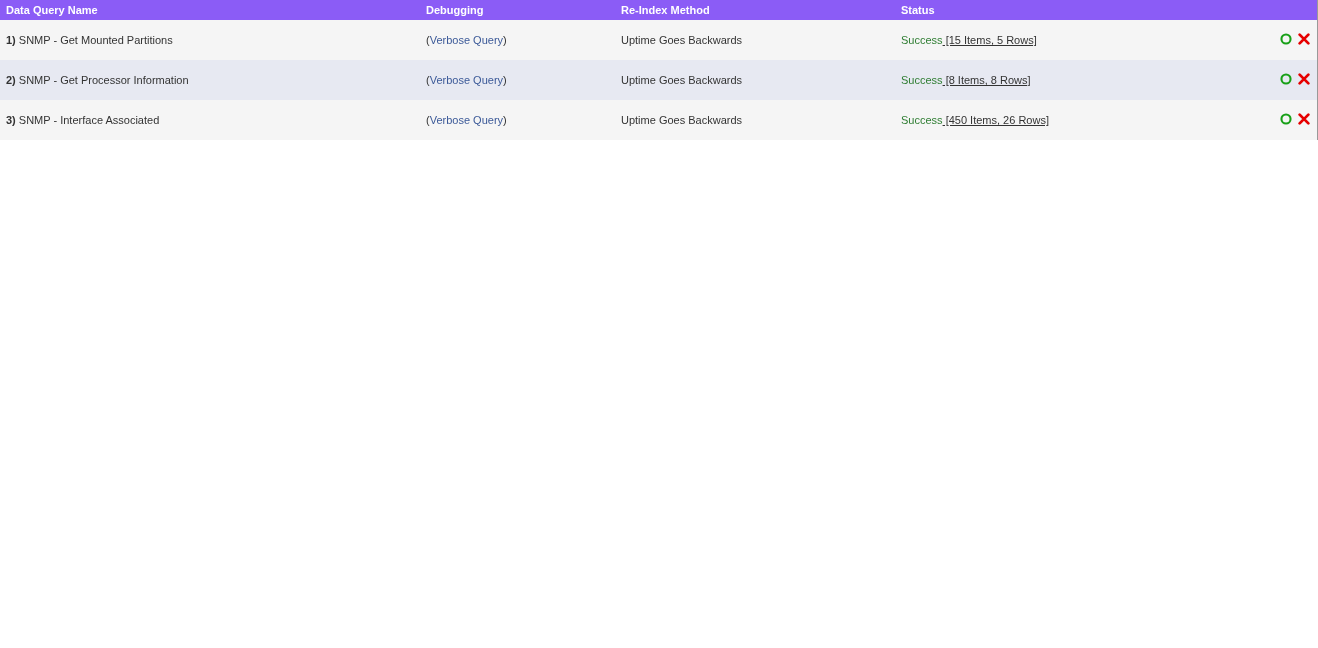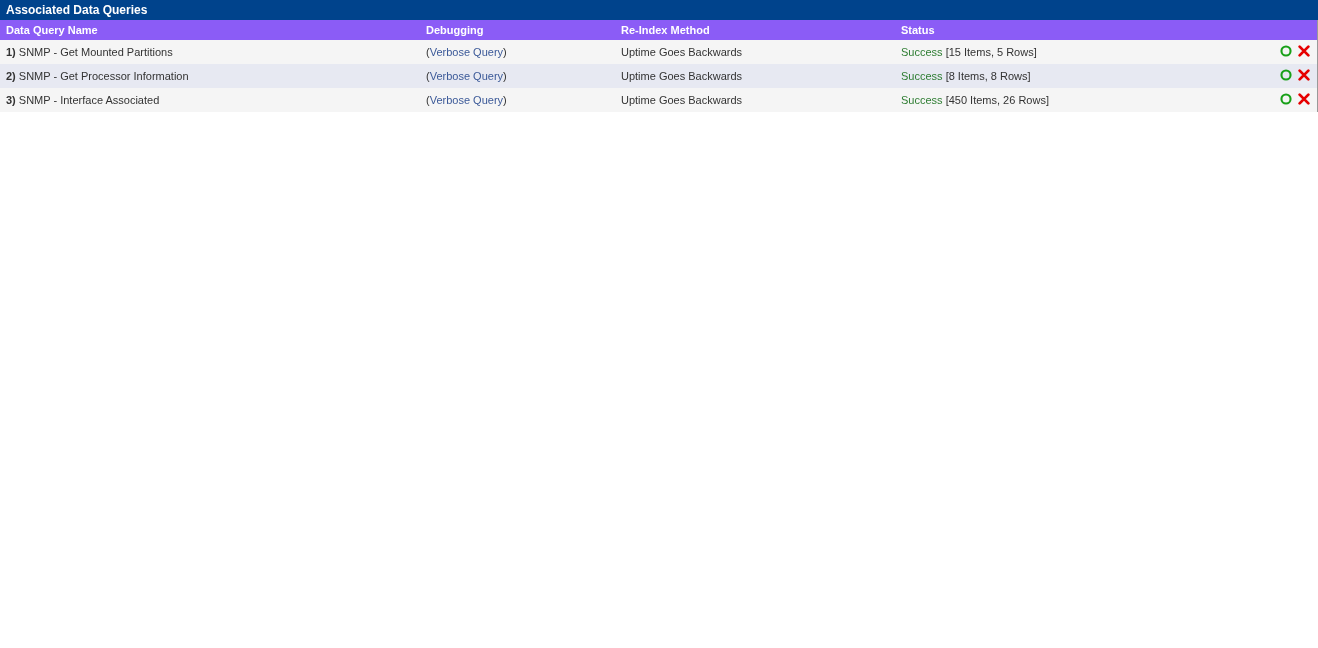--- a/index.html
+++ b/index.html
@@ -37,41 +37,42 @@
       padding: 4px 6px;
       font-size: 11px;
     }
     tbody tr:nth-child(odd) {
       background: #F5F5F5;
     }
     tbody tr:nth-child(even) {
       background: #E7E9F2;
     }
     tbody td {
-      padding: 4px 6px;
+      padding: 12px 6px;
       color: #333;
       vertical-align: middle;
     }
     .row-num {
       font-weight: bold;
     }
     .paren {
       color: #333;
     }
     .link {
       color: #3B5998;
       cursor: pointer;
       text-align: center;
     }
     .status-success {
       color: #2E7D32;
       margin-top: 20px;
     }
     .status-detail {
       color: #333;
+      text-decoration: underline;
     }
     .col-name { width: 420px; }
     .col-debug { width: 195px; }
     .col-reindex { width: 280px; margin-top: 44px; }
     .col-status { width: auto; }
     .col-actions { width: 45px; text-align: right; padding-right: 6px; }
     .actions {
       display: inline-flex;
       gap: 4px;
       align-items: center;
@@ -81,21 +82,20 @@
       width: 14px;
       height: 14px;
       cursor: pointer;
       display: inline-block;
     }
   </style>
 </head>
 <body>
 
 <div class="container">
-  <div class="panel-header">Associated Data Queries</div>
   <table>
     <thead>
       <tr>
         <th class="col-name">Data Query Name</th>
         <th class="col-debug">Debugging</th>
         <th class="col-reindex">Re-Index Method</th>
         <th class="col-status">Status</th>
         <th class="col-actions"></th>
       </tr>
     </thead>

